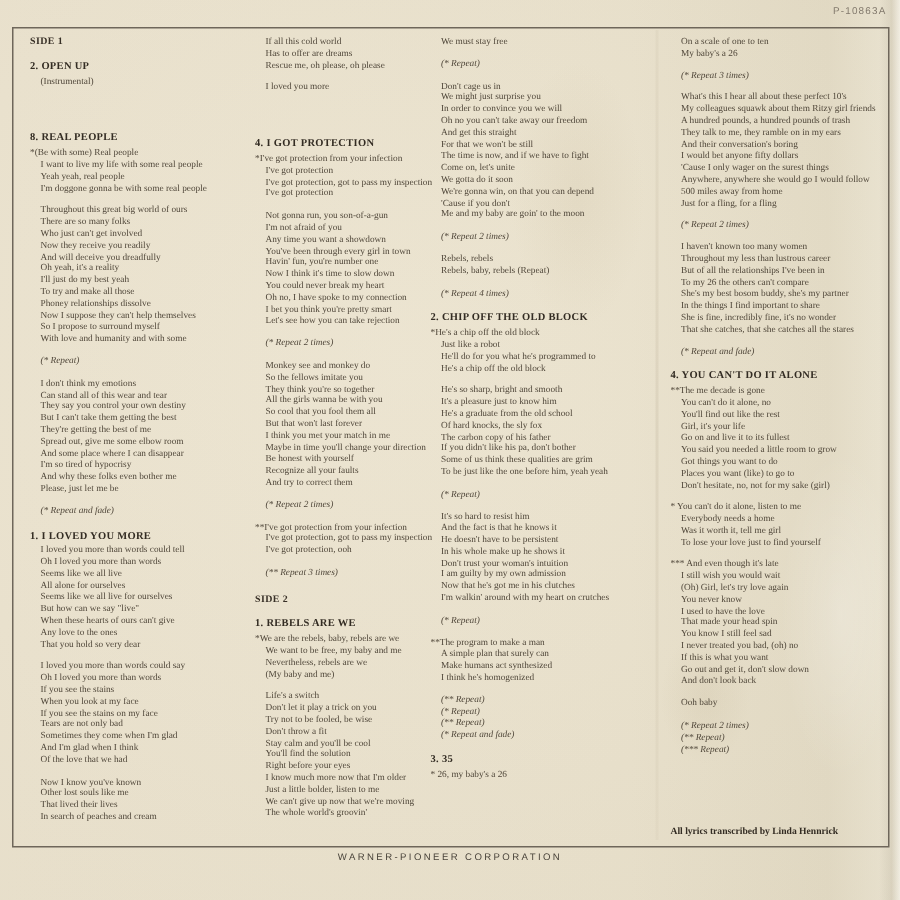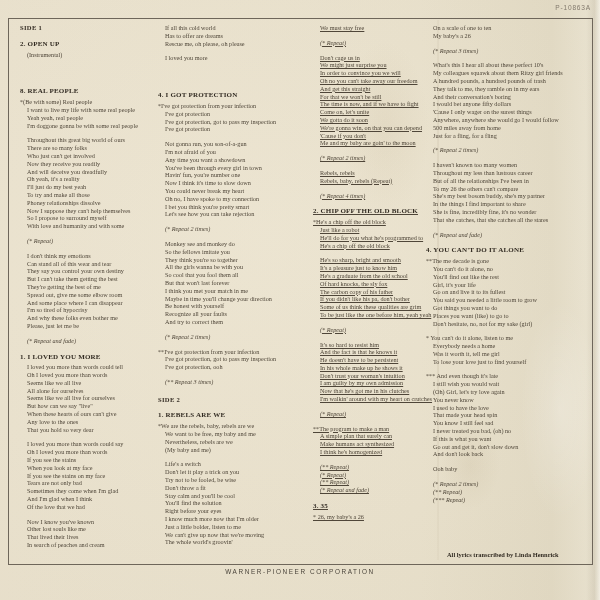--- a/index.html
+++ b/index.html
@@ -21,23 +21,23 @@
   .stain.s2{left:520px;top:300px;width:80px;height:220px;background:radial-gradient(ellipse at center,rgba(255,255,255,0.25),rgba(255,255,255,0) 70%);}
   .stain.s3{left:440px;top:420px;width:60px;height:90px;background:radial-gradient(ellipse at center,rgba(160,140,100,0.10),rgba(160,140,100,0) 70%);}
 
   .frame{position:absolute;left:8px;top:18px;width:583px;height:545px;border:1px solid #6e665a;}
 
   .catalog{position:absolute;top:4px;right:9px;font-size:6.6px;letter-spacing:0.8px;
     color:#837a6d;font-family:"Liberation Sans","DejaVu Sans",sans-serif;}
 
   .col{position:absolute;top:24px;width:142px;font-size:6.2px;line-height:7.8px;white-space:nowrap;}
   .col.c1{left:20px;}
-  .col.c2{left:158px;}
-  .col.c3{left:313px;text-decoration:underline;}
-  .col.c4{left:426px;font-family:Liberation Serif, serif;}
+  .col.c2{left:170px;}
+  .col.c3{left:287px;}
+  .col.c4{left:447px;font-family:Liberation Serif, serif;}
 
   .side{font-weight:bold;font-size:6.6px;color:#372f26;margin:10px 0 1px 0;letter-spacing:0.3px;}
   .col .side:first-child{margin-top:0;}
   .title{font-weight:bold;font-size:7px;color:#332c23;margin:9px 0 2px 0;letter-spacing:0.2px;}
   .col .title:first-child{margin-top:0;}
   .stanza{margin:0 0 7px 0;}
   .stanza.note{font-style:italic;margin:0 0 7px 0;}
   .line{padding-left:7px;}
   .line.hang{text-indent:-7px;}
   .gap{height:14px;}

